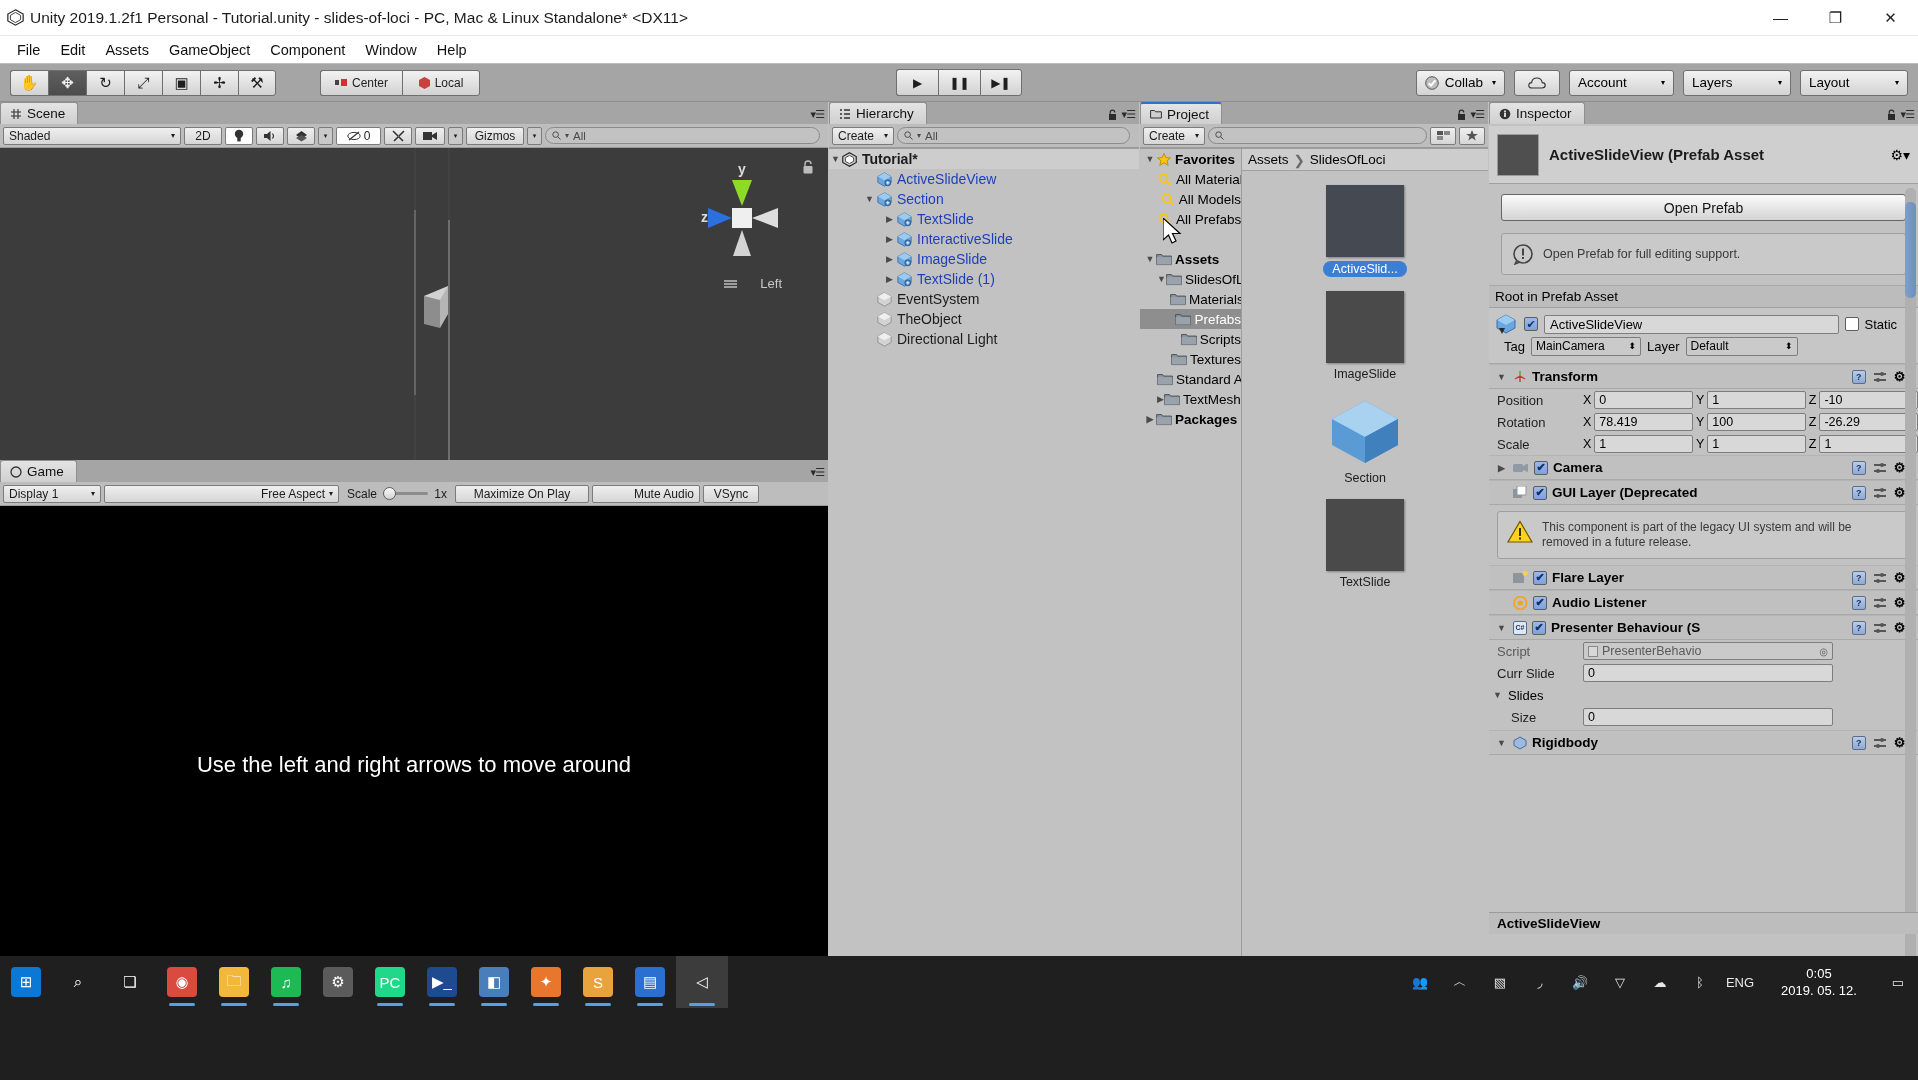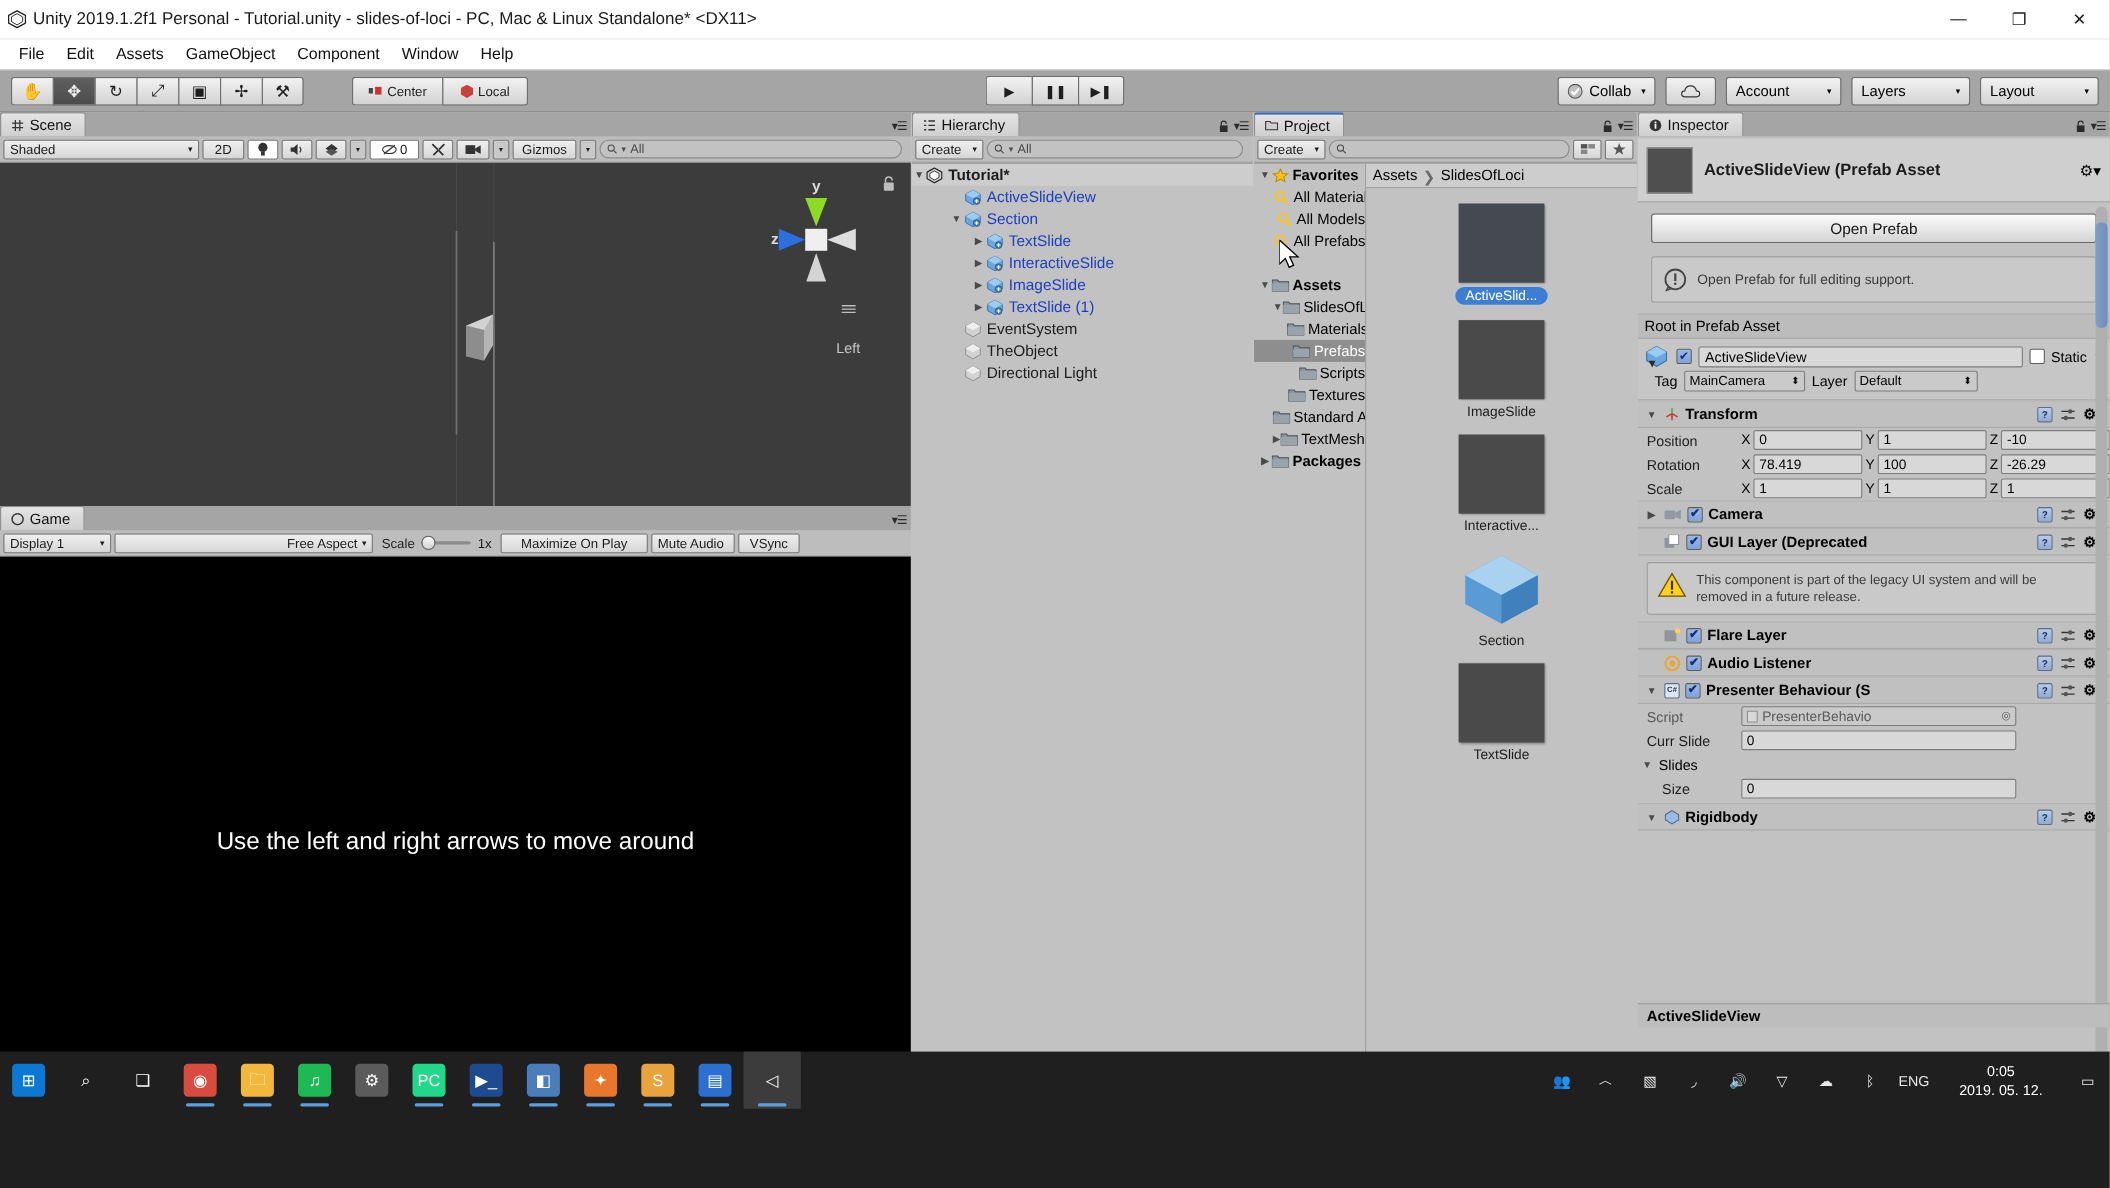--- a/index.html
+++ b/index.html
@@ -62,21 +62,21 @@
     border-radius:2px; display:flex; align-items:center; padding:0 5px; font-size:12px; color:#1c1c1c; gap:4px;}
   .ctl.flat { background:#c9c9c9; }
   .search { height:17px; border-radius:9px; background:#c2c2c2; border:1px solid #8b8b8b;
     display:flex; align-items:center; padding:0 6px; gap:4px; font-size:11.5px; color:#4a4a4a; }
 
   
   .sceneview { position:absolute; background:#3c3c3c; overflow:hidden; }
   .grid-lines { position:absolute; inset:0; }
   .gizmo { position:absolute; right:38px; top:12px; width:96px; height:116px; }
   .gizmo-label { position:absolute; right:46px; top:128px; color:#c8c8c8; font-size:13px;
-    display:flex; align-items:center; gap:23px;flex-direction:column;}
+    display:flex; align-items:center; gap:23px;}
   .scene-lock { position:absolute; right:14px; top:12px; }
 
   
   .gameview { position:absolute; background:#000; }
   .game-text { position:absolute; left:0; right:0; top:243px; text-align:center; color:#fff;
     font-size:22px; line-height:31px; font-family:"Liberation Sans", sans-serif; }
 
   
   .hier-body { position:absolute; left:0; right:0; top:46px; bottom:0; background:#c2c2c2;
     border-top:1px solid #9d9d9d; overflow:hidden; }
@@ -412,21 +412,21 @@
         <div class="ctl flat" style="width:110px;gap:6px;border:none;background:transparent">
           <span>Scale</span>
           <div class="slider" style="width:52px">
               <div class="knob" style="left:0"></div>
             </div>
           <span>1x</span>
         </div>
         <div class="ctl" style="width:134px;justify-content:center">
           <span>Maximize On Play</span>
         </div>
-        <div class="ctl" style="width:76px;justify-content:flex-start">
+        <div class="ctl" style="width:108px;justify-content:flex-end">
           <span>Mute Audio</span>
         </div>
         <div class="ctl" style="width:56px;justify-content:center">
           <span>VSync</span>
         </div>
       </div>
       <div class="gameview" style="left:0;right:0;top:46px;bottom:0">
         <div class="game-text">Use the left and right arrows to move around</div>
       </div>
     </div>
@@ -716,24 +716,20 @@
               <span>SlidesOfLoci</span>
             </div>
           <div class="grid-area" id="asset-grid">
               <div class="asset">
                 <div class="thumb dark"></div>
                 <div class="asset-lbl sel">ActiveSlid...</div>
               </div>
               <div class="asset">
                 <div class="thumb"></div>
                 <div class="asset-lbl">ImageSlide</div>
-              </div>
-              <div class="asset">
-                <div class="thumb"></div>
-                <div class="asset-lbl">Interactive...</div>
               </div>
               <div class="asset">
                 <svg width="78" height="72" viewBox="0 0 78 72">
                   <polygon points="39,6 72,24 72,50 39,68 6,50 6,24" fill="#5b9bd5"></polygon>
                   <polygon points="39,6 72,24 39,42 6,24" fill="#a9d2f0"></polygon>
                   <polygon points="39,42 72,24 72,50 39,68" fill="#3f80bd"></polygon>
                 </svg>
                 <div class="asset-lbl">Section</div>
               </div>
               <div class="asset">

